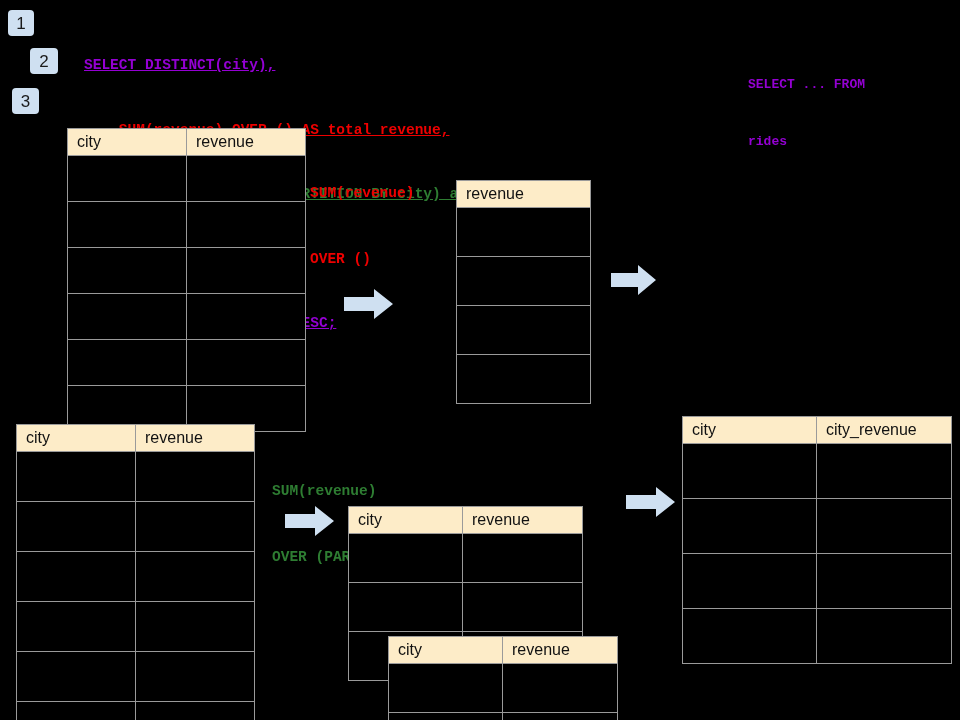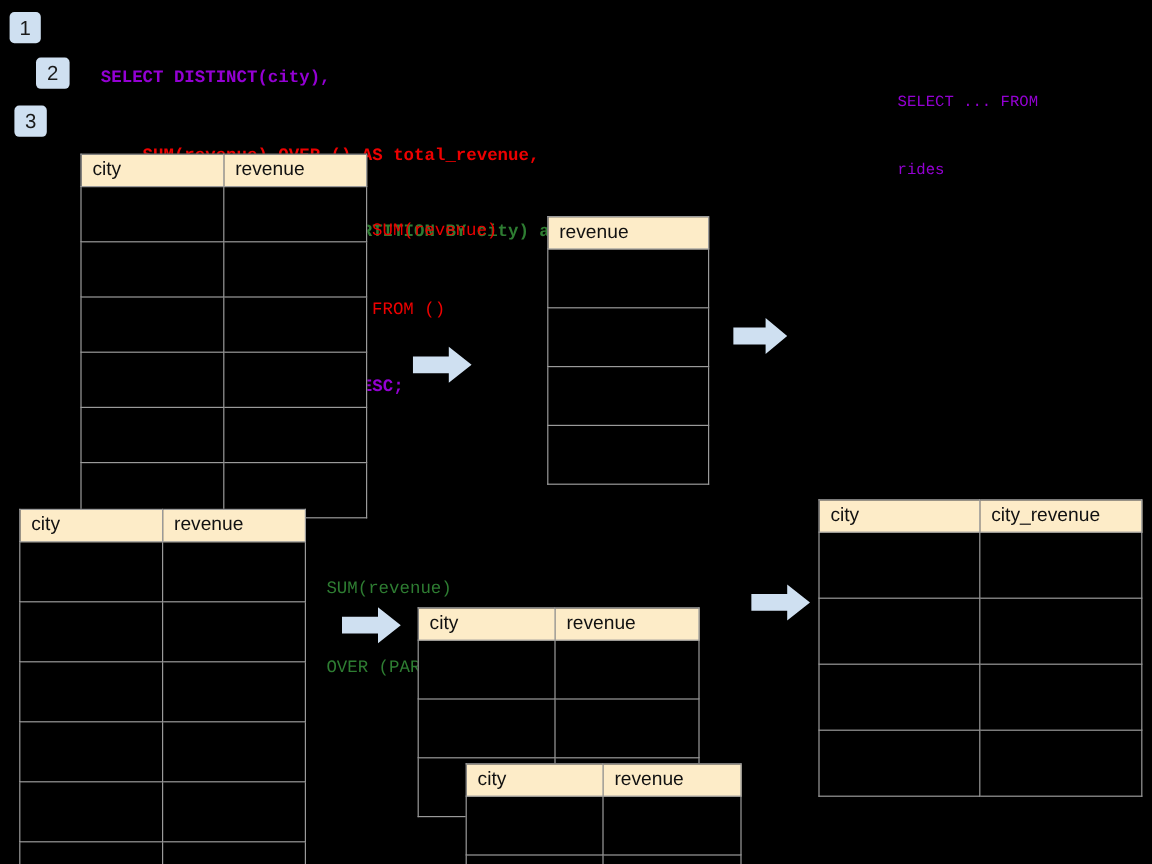--- a/index.html
+++ b/index.html
@@ -34,34 +34,34 @@
   
   .sql {
     position: absolute;
     font-family: "Liberation Mono", monospace;
     font-size: 14.5px;
     line-height: 21.5px;
     white-space: pre;
     font-weight: bold;
     letter-spacing: 0px;
   }
-  .sql-line { white-space: pre; }
+  .sql-line { white-space: pre; text-decoration: underline; }
 
   .c-violet { color: #9400d3; }
   .c-red    { color: #ee0000; }
   .c-green  { color: #2e7d32; }
 
   
   .annot {
     position: absolute;
     font-family: "Liberation Mono", monospace;
     font-size: 14.5px;
     line-height: 22px;
     white-space: pre;
-    font-weight: normal;
+    font-weight: bold;
   }
 
   
   .tbl {
     position: absolute;
     border-collapse: collapse;
     table-layout: fixed;
     background: #000000;
   }
   .tbl th, .tbl td {
@@ -111,21 +111,21 @@
     <div class="sql-line c-violet">  ORDER by city_revenue DESC;</div>
   </div>
 
   <div class="annot c-violet" style="left:748px; top:37px; line-height:19px; font-size:13px;">
     <div>SELECT ... FROM</div>
     <div>rides</div>
   </div>
 
   <div class="annot c-red" style="left:310px; top:138px;">
     <div>SUM(revenue)</div>
-    <div>FROM ()</div>
+    <div>OVER ()</div>
   </div>
 
   <div class="annot c-green" style="left:272px; top:436px;">
     <div>SUM(revenue)</div>
     <div>OVER (PARTITION</div>
   </div>
 
   <table class="tbl" style="left:67px; top:128px; width:238px;">
     <colgroup>
         <col style="width:119px">

